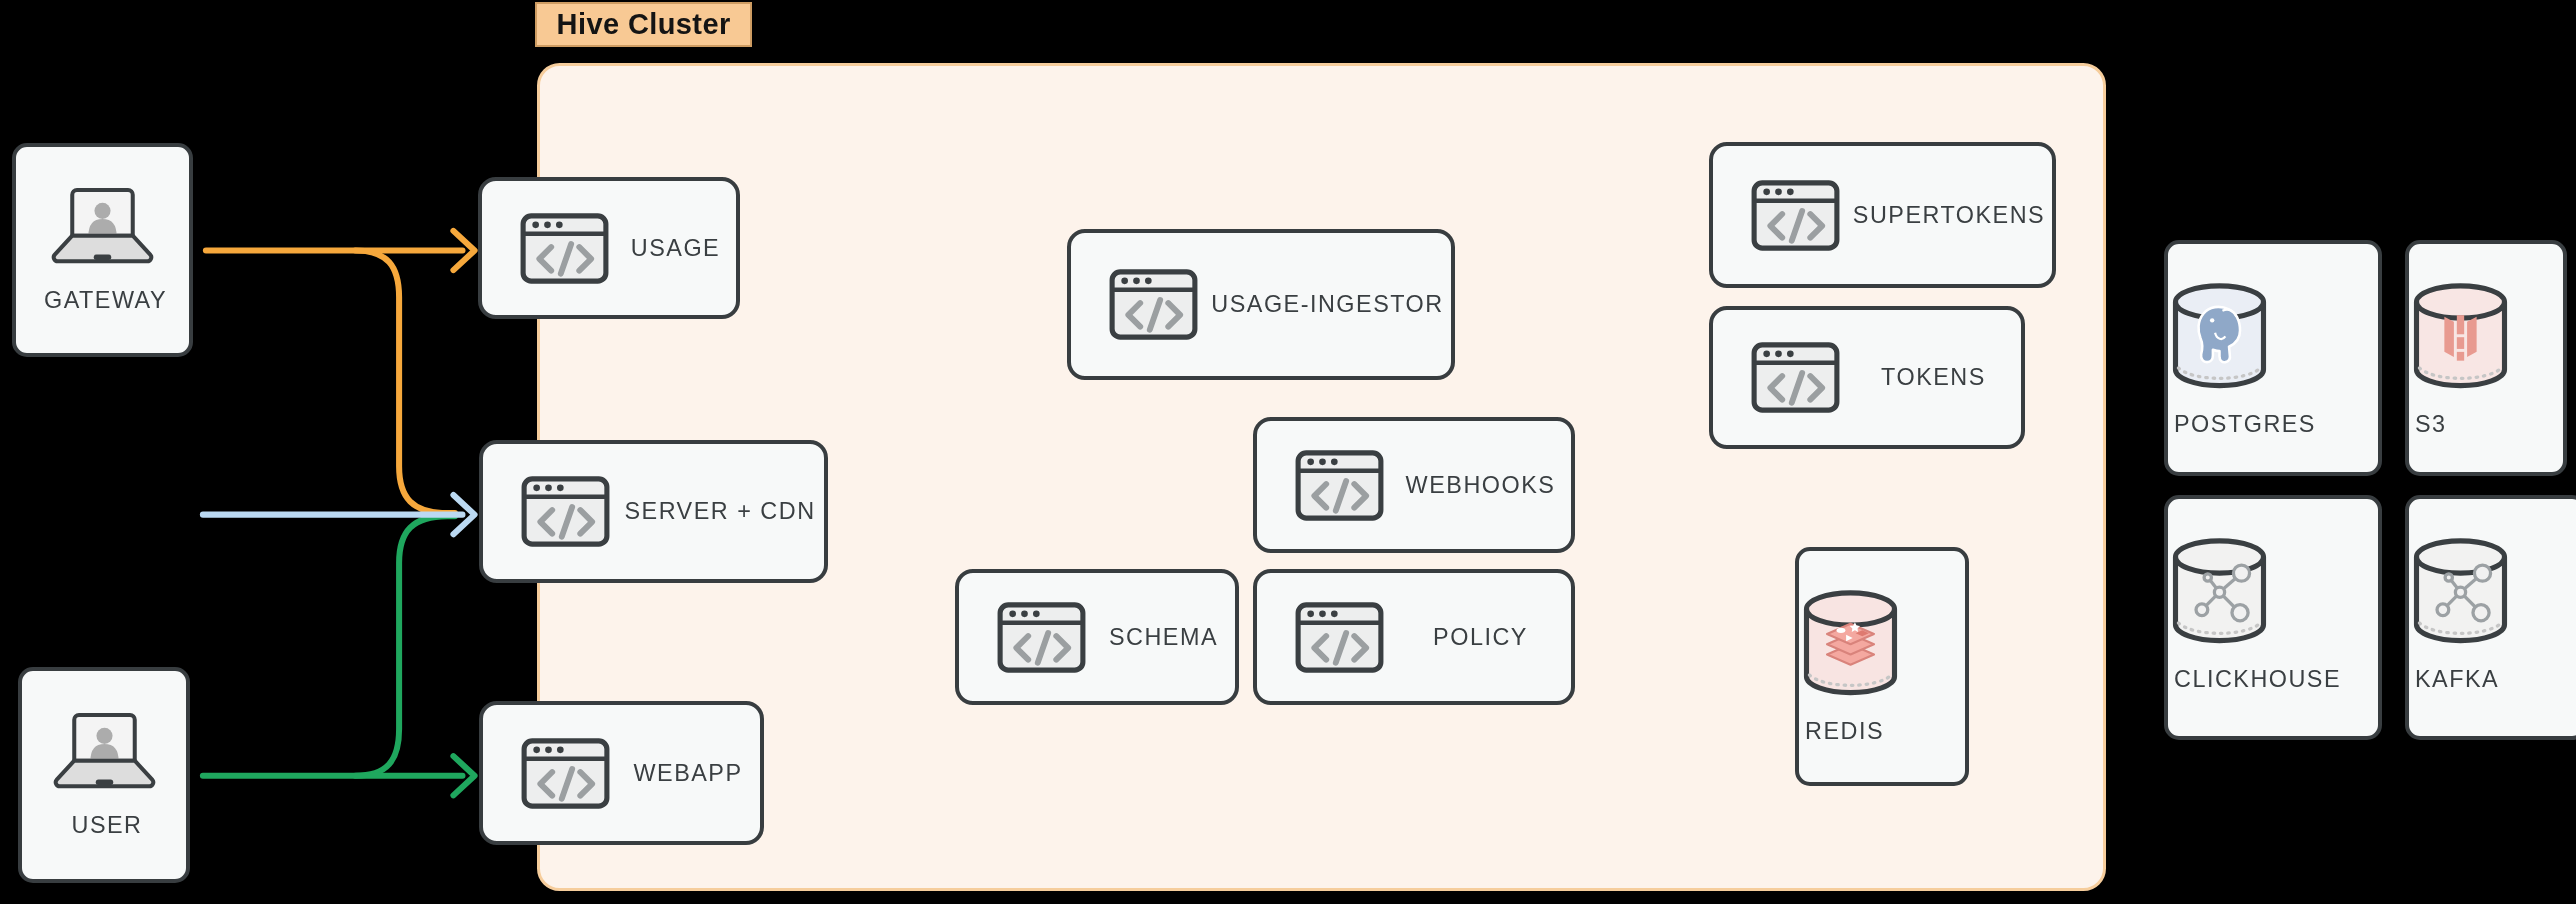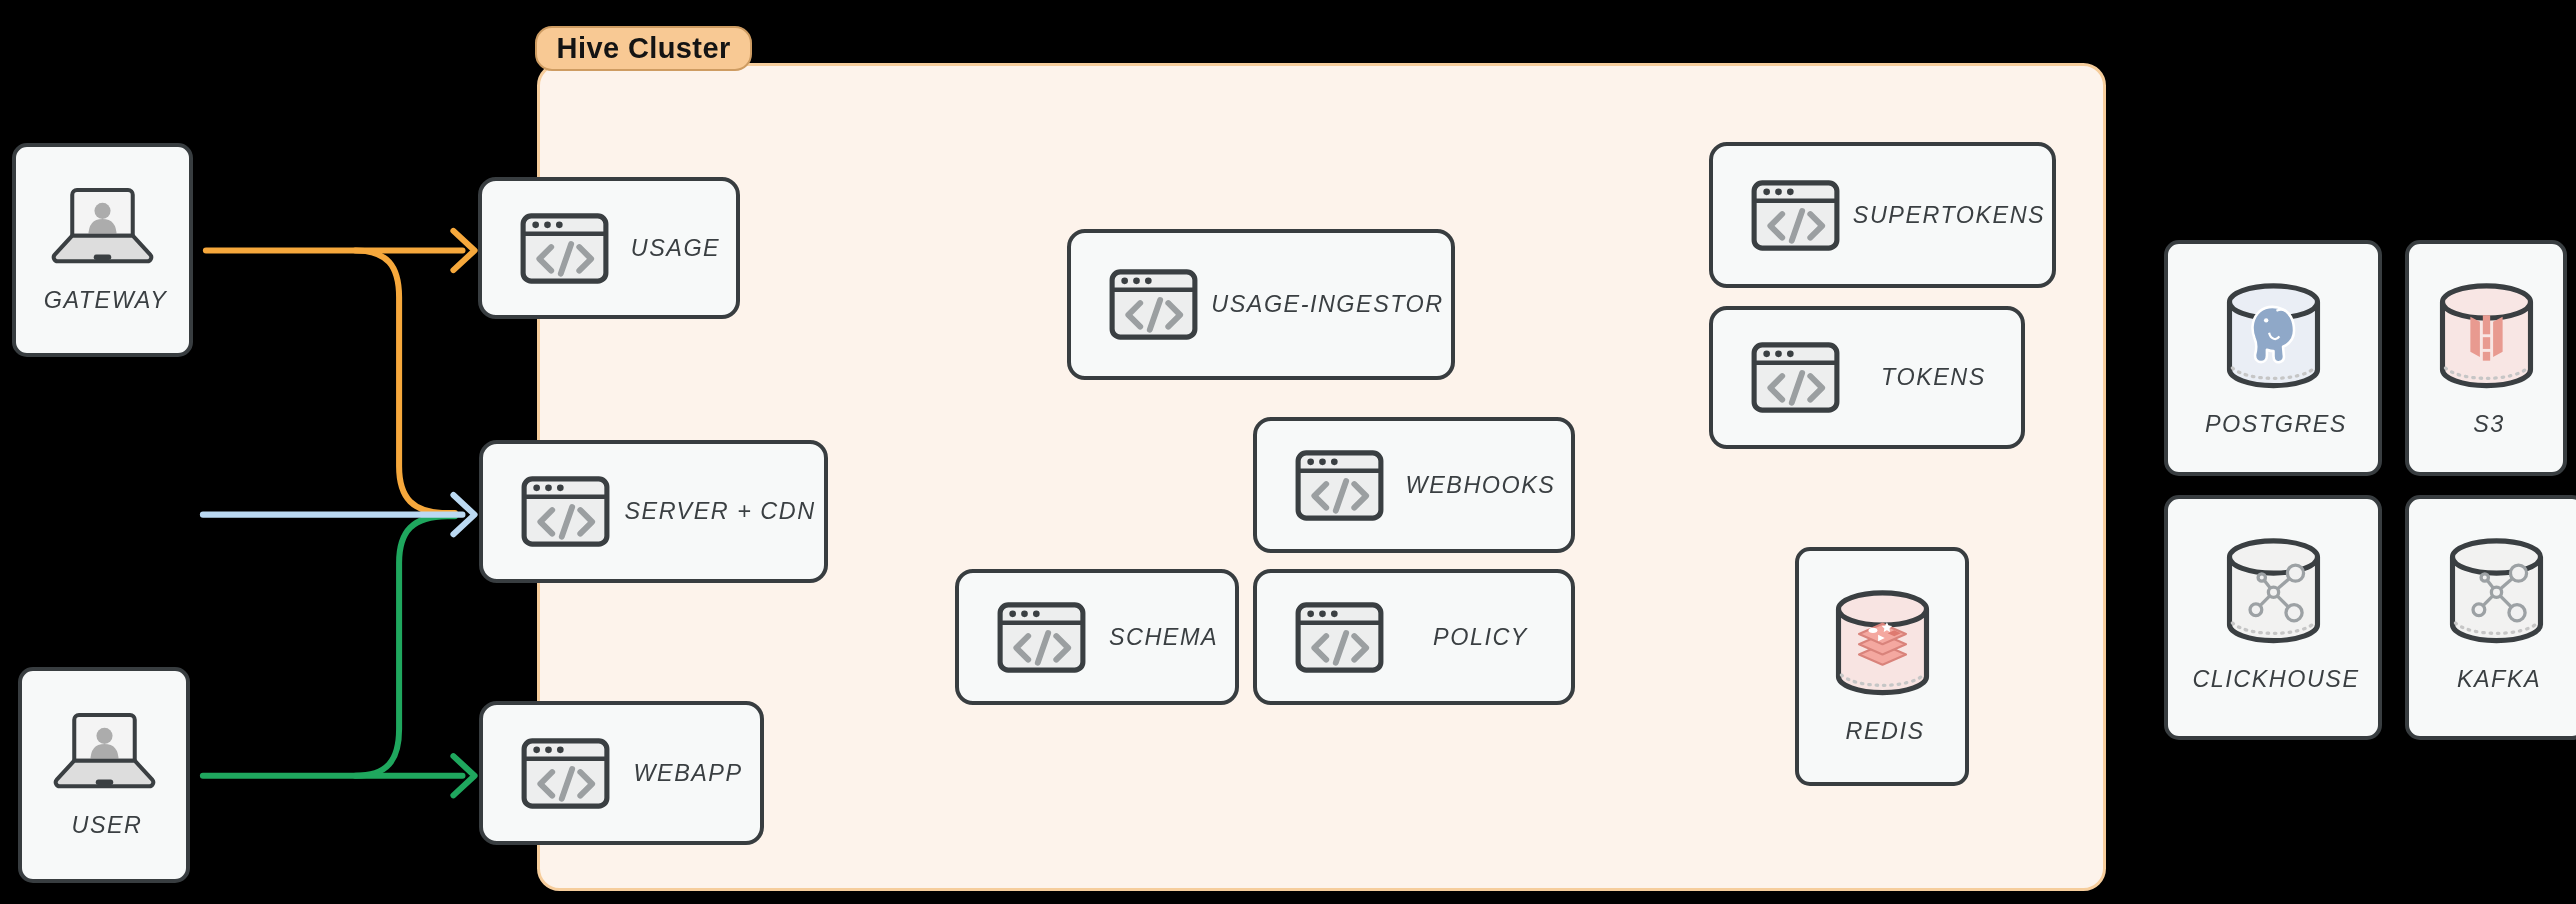--- a/index.html
+++ b/index.html
@@ -6,38 +6,38 @@
   #canvas{
     position:relative;width:2576px;height:904px;background:#000;overflow:hidden;
     font-family:"Liberation Sans",sans-serif;
   }
   
   .cluster{
     position:absolute;left:537px;top:63px;width:1569px;height:828px;
     background:#FDF3EB;border:3px solid #F6CD9C;border-radius:22.6px;box-sizing:border-box;
   }
   .badge{
-    position:absolute;left:535px;top:26px;height:45px;box-sizing:border-box;
-    background:#F8C994;border:2.3px solid #CE9C62;border-radius:17px;
+    position:absolute;left:535px;top:2px;height:45px;box-sizing:border-box;
+    background:#F8C994;border:2.3px solid #CE9C62;border-radius:0;
     display:flex;align-items:center;padding:0 19.6px;
     font-size:29px;font-weight:600;color:#141414;letter-spacing:0.4px;white-space:nowrap;
   }
   
   .card{
     position:absolute;box-sizing:border-box;background:#F7F9F9;
     border:4.5px solid #383D40;display:flex;
   }
   .svc{border-radius:18px;flex-direction:row;align-items:center;}
   .svc .win{margin-left:38px;flex:0 0 auto;}
   .svc .lbl{flex:1;text-align:center;}
   .actor{border-radius:15px;flex-direction:column;align-items:center;justify-content:center;gap:19.6px;}
-  .db{border-radius:15px;flex-direction:column;align-items:center;justify-content:flex-start;gap:21px;}
+  .db{border-radius:15px;flex-direction:column;align-items:flex-start;justify-content:flex-start;gap:21px;}
   .db .dbicon{margin-top:36px;}
   .lbl{
-    font-style:italic;font-size:23.4px;color:#3A3F42;letter-spacing:1.5px;white-space:nowrap;padding-left:6px;
+    font-size:23.4px;color:#3A3F42;letter-spacing:1.5px;white-space:nowrap;padding-left:6px;
   }
   .edges{position:absolute;left:0;top:0;pointer-events:none;}
   .hidden-defs{position:absolute;width:0;height:0;overflow:hidden;}
 </style>
 </head>
 <body>
 
 <svg class="hidden-defs" aria-hidden="true">
   <defs>
     <symbol id="win" viewBox="0 0 120 96">

